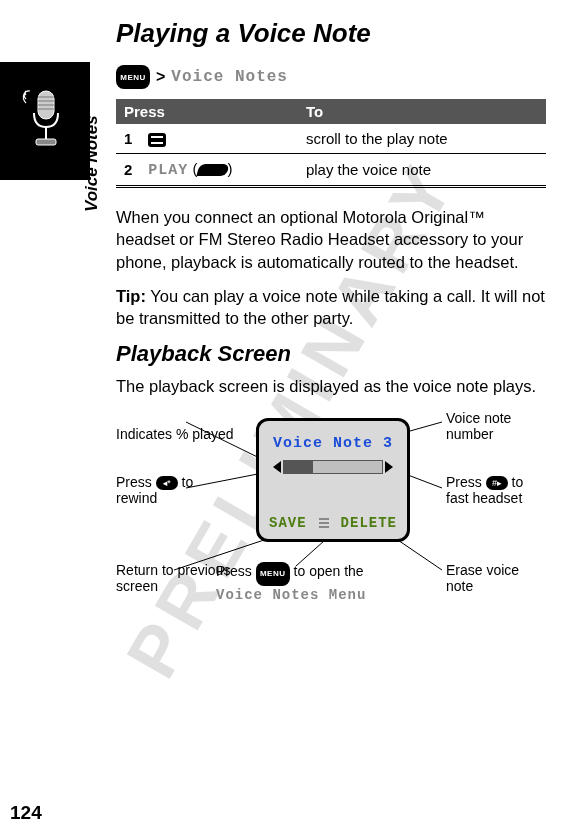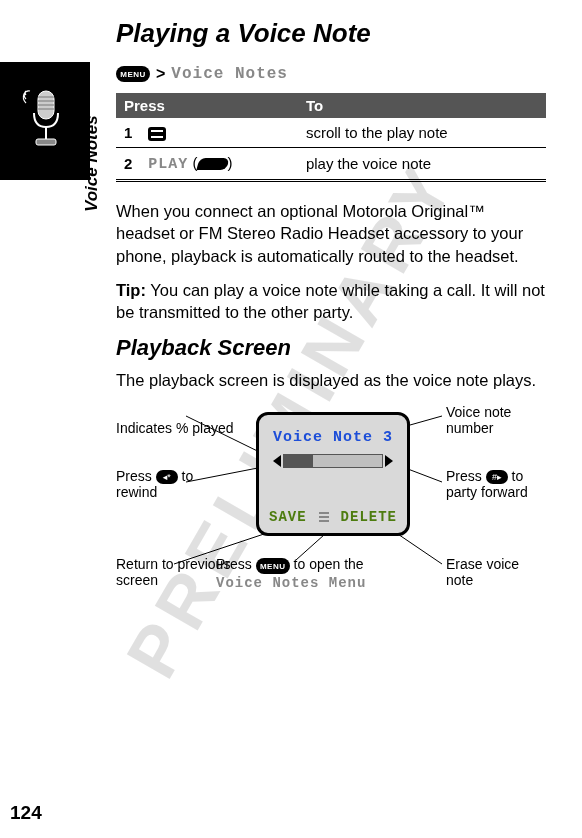--- a/index.html
+++ b/index.html
@@ -80,21 +80,21 @@
   .nav-path {
     display: inline-flex;
     align-items: center;
     gap: 6px;
   }
   .menu-key {
     display: inline-flex;
     align-items: center;
     justify-content: center;
     width: 34px;
-    height: 16px;
+    height: 24px;
     background: #000;
     border-radius: 8px;
     color: #fff;
     font-size: 8px;
     font-weight: 700;
     letter-spacing: 0.5px;
   }
   .nav-gt {
     font-weight: 700;
   }
@@ -386,21 +386,21 @@
 
     <div class="callout c-ml">
       <span>Press </span><span class="key-pill">◂*</span><span> to rewind</span>
     </div>
 
     <div class="callout c-bl">Return to previous screen</div>
 
     <div class="callout c-tr">Voice note number</div>
 
     <div class="callout c-mr">
-      <span>Press </span><span class="key-pill">#▸</span><span> to party forward</span>
+      <span>Press </span><span class="key-pill">#▸</span><span> to fast headset</span>
     </div>
 
     <div class="callout c-br">Erase voice note</div>
 
     <div class="callout c-bm">
       <span>Press </span><span class="menu-key">MENU</span><span> to open the </span><br><span class="ui-font">Voice Notes Menu</span>
     </div>
 
   </div>
 

